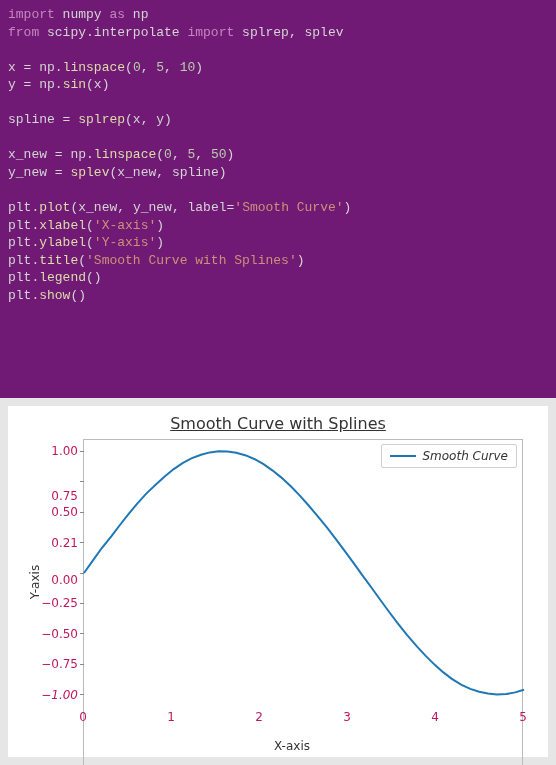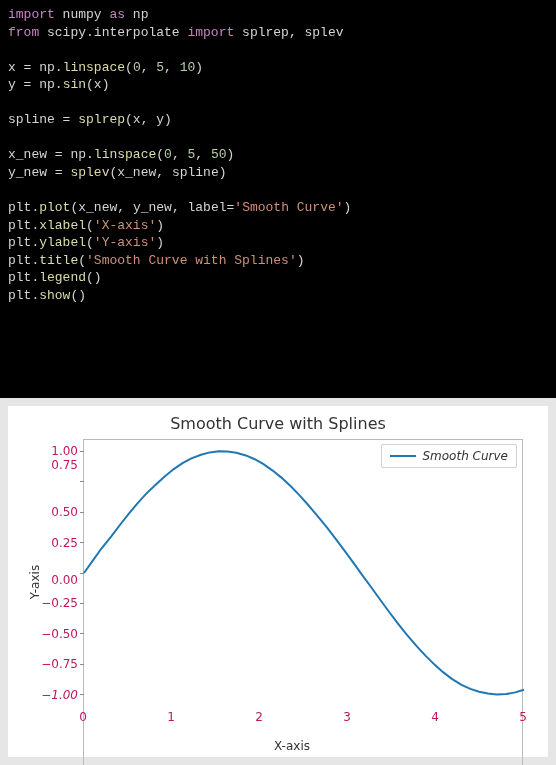--- a/index.html
+++ b/index.html
@@ -3,21 +3,21 @@
 <meta charset="utf-8">
 <style>
   * { box-sizing: border-box; }
   html, body {
     margin: 0; padding: 0;
     width: 556px;
     background: #e6e6e6;
     font-family: "DejaVu Sans", Arial, sans-serif;
   }
   .code-block {
-    background: #000000;
+    background: #701a75;
     color: #ddd;
     font-family: Consolas, "Courier New", monospace;
     font-size: 13px;
     line-height: 1.35;
     padding: 6px 8px 8px 8px;
     white-space: pre;
     min-height: 398px;
   }
   .kw-import { color: #c586c0; }
   .kw-from   { color: #c586c0; }
@@ -35,20 +35,21 @@
     width: 540px;
     height: 351px;
     position: relative;
     color: #333;
   }
   .chart-title {
     position: absolute;
     top: 8px; left: 0; right: 0;
     text-align: center;
     font-size: 16px;
+    text-decoration: underline;
   }
   .plot-area {
     position: absolute;
     left: 75px;
     top: 33px;
     width: 440px;
     height: 328px;
     border: 1px solid #bbb;
     border-right: none;
     border-top: none;
@@ -158,23 +159,23 @@
       <div class="tickmark-x" style="left: 175.5px;"></div>
       <div class="tickmark-x" style="left: 263.5px;"></div>
       <div class="tickmark-x" style="left: 351.5px;"></div>
       <div class="tickmark-x" style="left: 439.5px;"></div>
     </div>
 <div class="ytick" style="top: 288.818px; font-style: italic;">−1.00</div>
     <div class="ytick" style="top: 258.364px;">−0.75</div>
     <div class="ytick" style="top: 227.909px;">−0.50</div>
     <div class="ytick" style="top: 197.455px;">−0.25</div>
     <div class="ytick" style="top: 174px;">0.00</div>
-    <div class="ytick" style="top: 136.545px;">0.25</div>
+    <div class="ytick" style="top: 136.545px;">0.21</div>
     <div class="ytick" style="top: 106.091px;">0.50</div>
-    <div class="ytick" style="top: 59px;">0.75</div>
+    <div class="ytick" style="top: 90px;">0.75</div>
     <div class="ytick" style="top: 45.1818px;">1.00</div>
     <div class="xtick" style="left: 75px;">0</div>
     <div class="xtick" style="left: 163px;">1</div>
     <div class="xtick" style="left: 251px;">2</div>
     <div class="xtick" style="left: 339px;">3</div>
     <div class="xtick" style="left: 427px;">4</div>
     <div class="xtick" style="left: 515px;">5</div>
   </div>
 
 </body></html>

